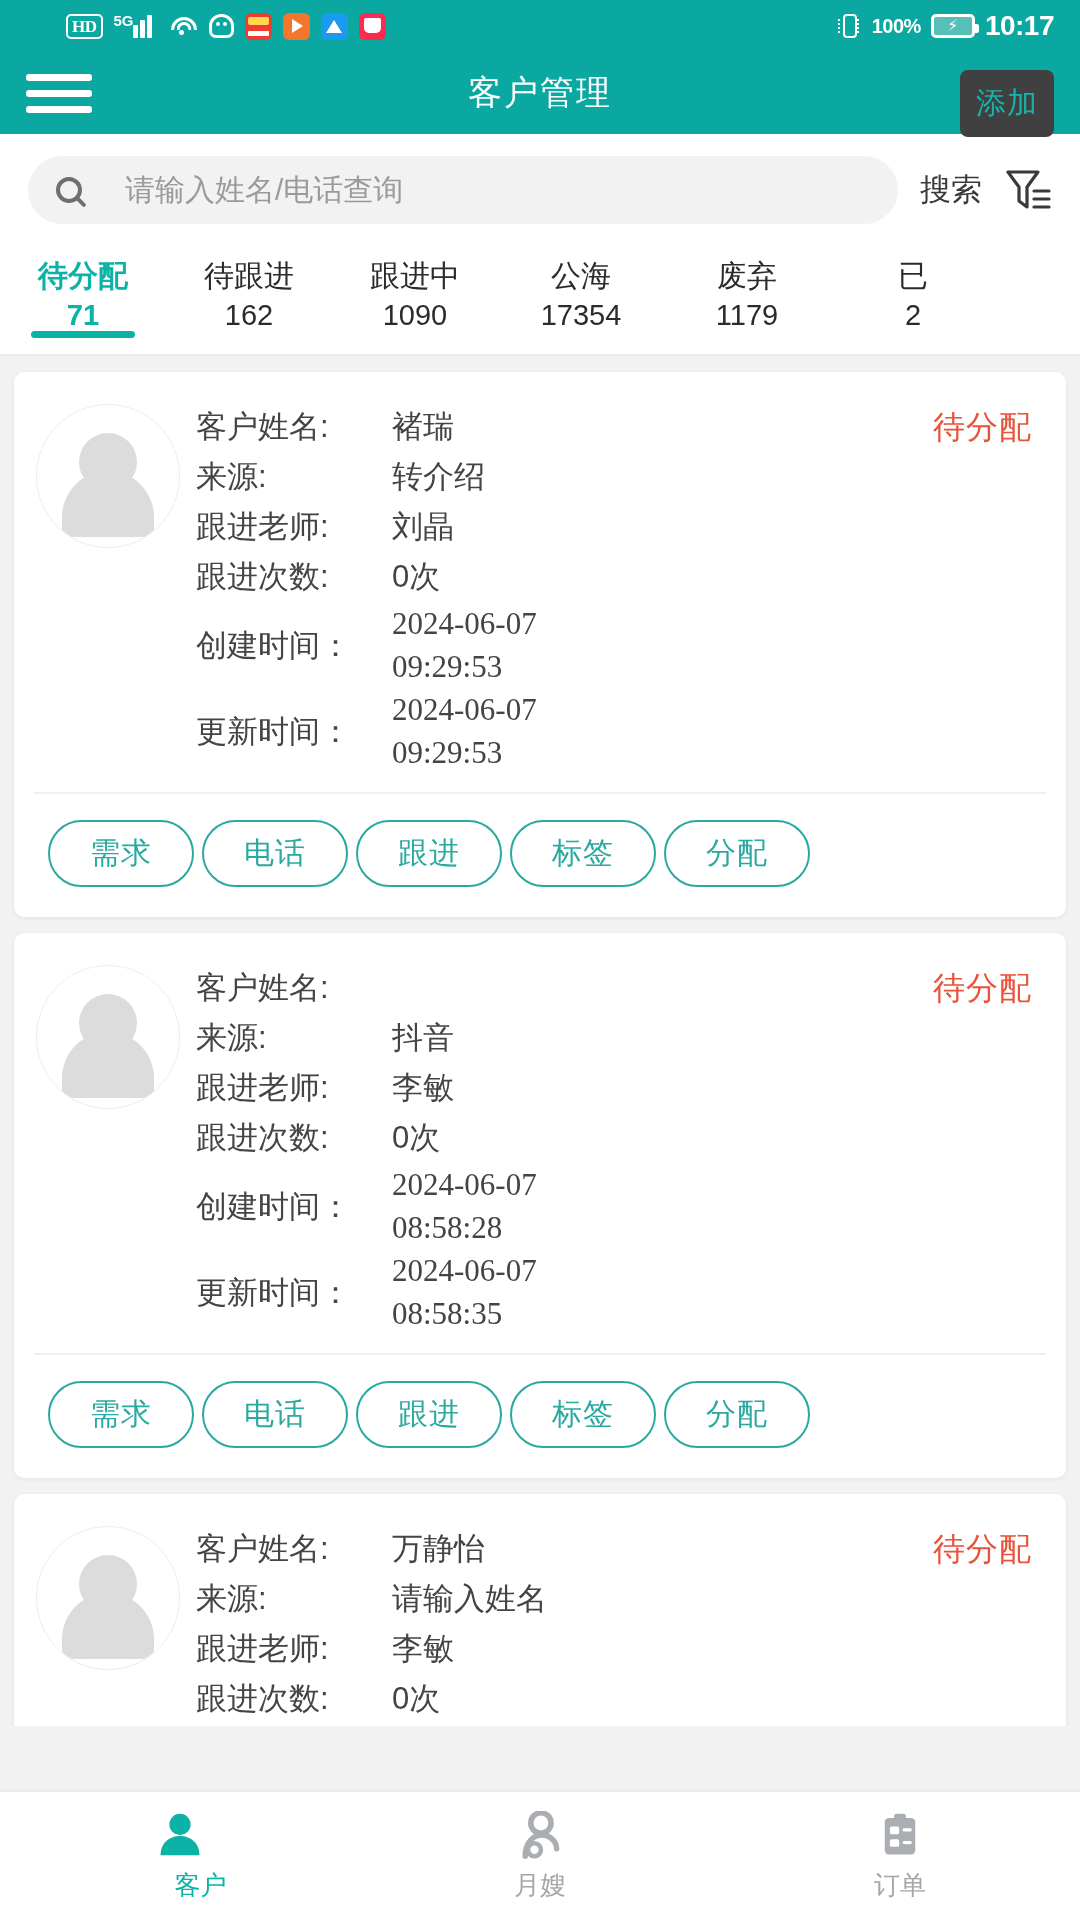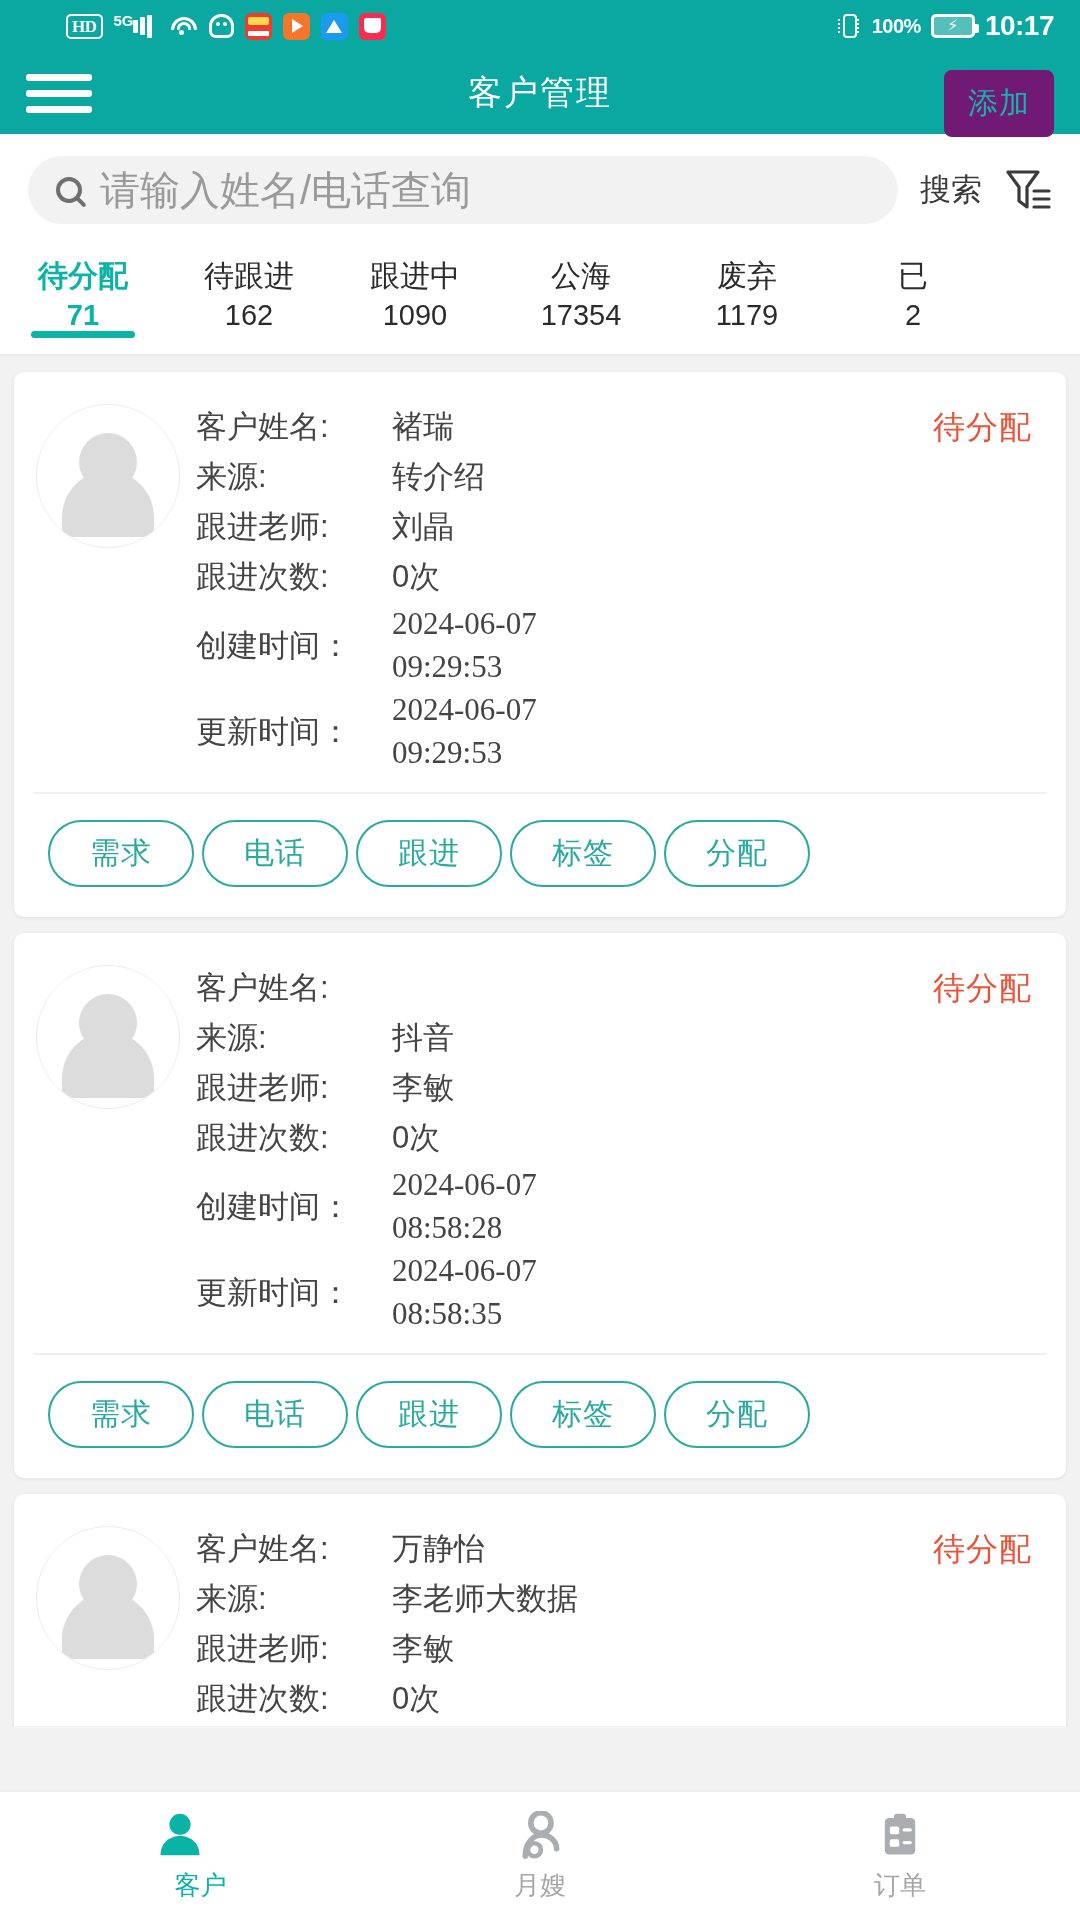--- a/index.html
+++ b/index.html
@@ -14,21 +14,21 @@
   .statusbar {
     height:52px; background:#0aa8a0; display:flex; align-items:center;
     padding:0 26px; color:#fff;
   }
   .sb-left { display:flex; align-items:center; gap:11px; flex:1; padding-left:40px; }
   .sb-right { display:flex; align-items:center; gap:10px; }
   .hd-badge {
     border:2.5px solid #fff; border-radius:5px; font-size:17px; font-weight:bold;
     padding:0px 4px; line-height:21px; letter-spacing:-.5px;font-family:Liberation Serif, serif;
   }
-  .sig { display:flex; align-items:center; gap:2px; position:relative; padding-left:19px; }
+  .sig { display:flex; align-items:flex-end; gap:2px; position:relative; padding-left:19px; }
   .sig .g { width:5px; background:#fff; border-radius:1px; }
   .sig .g:nth-child(1){height:8px}.sig .g:nth-child(2){height:13px}
   .sig .g:nth-child(3){height:18px}.sig .g:nth-child(4){height:23px}
   .sig .sup { position:absolute; left:0; top:-3px; font-size:15px; font-weight:bold; }
   .wifi { position:relative; width:28px; height:22px; }
   .wifi i { position:absolute; border:3px solid #fff; border-bottom:none;
             border-radius:50% 50% 0 0 / 100% 100% 0 0; left:50%; transform:translateX(-50%); }
   .wifi i:nth-child(1){ width:26px;height:13px; bottom:7px; }
   .wifi i:nth-child(2){ width:15px;height:8px; bottom:7px; }
   .wifi .dot { position:absolute; width:5px;height:5px;background:#fff;border-radius:50%;
@@ -67,35 +67,35 @@
   .bolt { font-size:16px; color:#fff; line-height:1; }
   .clock { font-size:28px; font-weight:bold; letter-spacing:-.5px; }
 
   
   .appbar { height:82px; background:#0aa8a0; display:flex; align-items:center;
             padding:0 26px; position:relative; }
   .hamburger { width:66px; display:flex; flex-direction:column; gap:9px; cursor:pointer; }
   .hamburger span { display:block; height:7px; background:#fff; border-radius:3px; }
   .appbar-title { position:absolute; left:0; right:0; text-align:center; color:#fff;
             font-size:34px; letter-spacing:2px; pointer-events:none; }
-  .add-btn { margin-left:auto; background:#701a75; color:#16b3ab; font-size:30px;
-            border:none; border-radius:8px; padding:13px 24px; cursor:pointer;
+  .add-btn { margin-left:auto; background:#404040; color:#16b3ab; font-size:30px;
+            border:none; border-radius:8px; padding:13px 16px; cursor:pointer;
             letter-spacing:1px; position:relative; z-index:2;margin-top:20px; }
 
   
   .searchbar { background:#fff; height:112px; display:flex; align-items:center;
             padding:0 28px; gap:22px; }
   .search-field { flex:1; height:68px; background:#f2f2f2; border-radius:34px;
             display:flex; align-items:center; padding:0 28px; gap:18px; }
   .mag { width:26px;height:26px;border:4px solid #6f6f6f;border-radius:50%;
             position:relative; flex:none; }
   .mag::after{ content:""; position:absolute; width:4px;height:12px;background:#6f6f6f;
             right:-5px; bottom:-9px; transform:rotate(-45deg); border-radius:2px; }
   .search-input { border:none; background:transparent; outline:none; width:100%;
-            font-size:40px; color:#333; font-family:inherit; }
+            font-size:30px; color:#333; font-family:inherit;margin-left:25px; }
   .search-input::placeholder { color:#9a9a9a; }
   .search-btn { font-size:31px; color:#3a3a3a; cursor:pointer; white-space:nowrap; }
   .filter-icon { width:48px;height:46px; cursor:pointer; flex:none; }
 
   
   .tabs { background:#fff; height:108px; display:flex; align-items:flex-start;
           overflow:hidden; position:relative; padding-top:4px; }
   .tab { flex:none; width:166px; text-align:center; cursor:pointer; position:relative;
           padding-top:6px; }
   .tab .t-label { font-size:30px; color:#2b2b2b; display:block; line-height:40px; }
@@ -325,21 +325,21 @@
             <span class="head"></span>
             <span class="body"></span>
           </div>
           <div class="fields">
             <div class="frow">
               <span class="flabel">客户姓名:</span>
               <span class="fvalue">万静怡</span>
             </div>
             <div class="frow">
               <span class="flabel">来源:</span>
-              <span class="fvalue">李老师大数据</span>
+              <span class="fvalue">请输入姓名</span>
             </div>
             <div class="frow">
               <span class="flabel">跟进老师:</span>
               <span class="fvalue">李敏</span>
             </div>
             <div class="frow">
               <span class="flabel">跟进次数:</span>
               <span class="fvalue">0次</span>
             </div>
             <div class="frow time">

